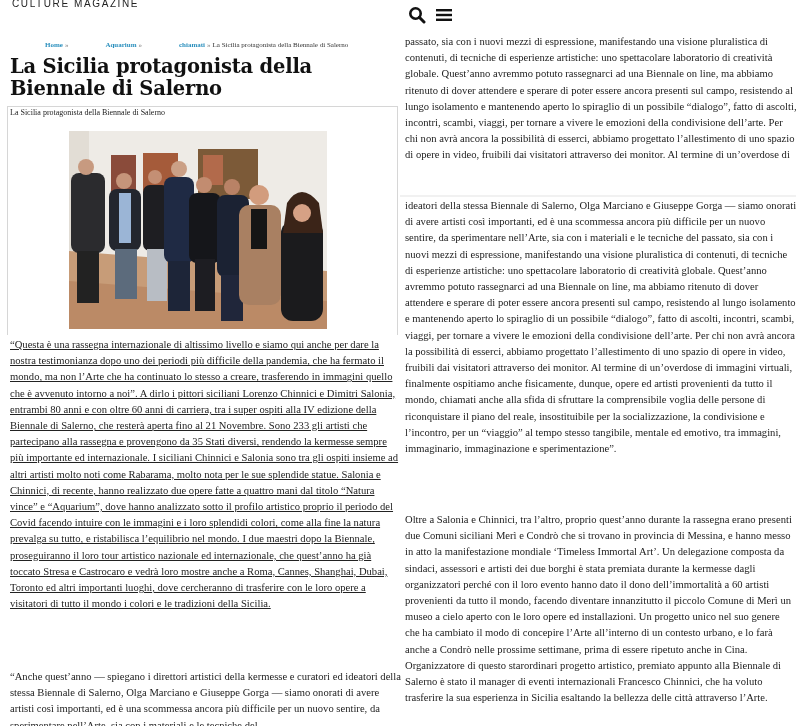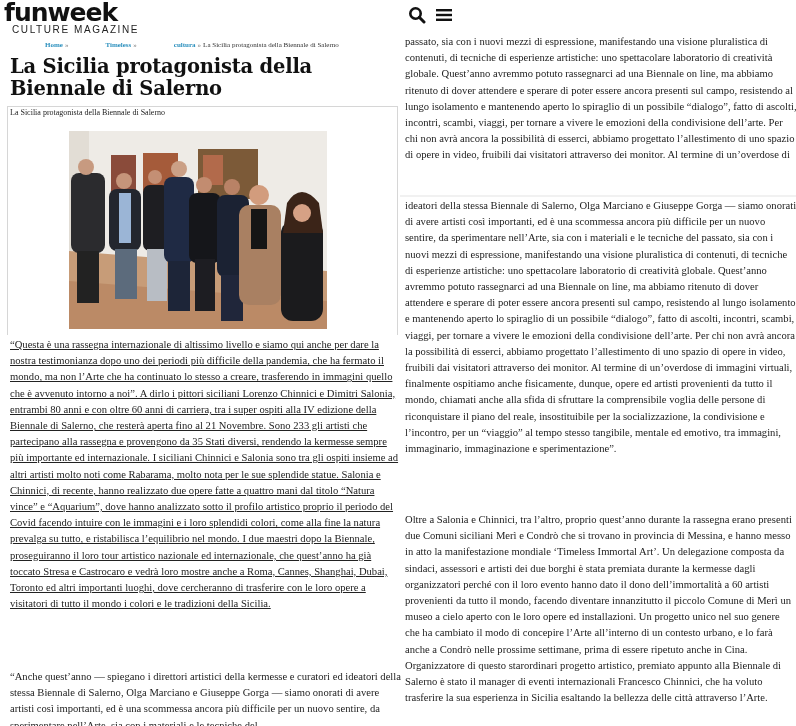--- a/index.html
+++ b/index.html
@@ -34,26 +34,25 @@
   .rp1 { position: absolute; left: 5px; top: 34px; width: 392px; }
   .seam { position: absolute; left: 0; top: 195px; width: 396px; height: 2px; background: #f1f1f1; }
   .rp2 { position: absolute; left: 5px; top: 198px; width: 392px; font-family: Liberation Serif, serif; }
   .rp3 { position: absolute; left: 5px; top: 496px; width: 392px; margin-top: 16px; }
 </style>
 </head>
 <body>
 
 <div class="left">
   <div class="logo">
-    <div class="logo-word">funweek</div>
     <div class="logo-sub">CULTURE MAGAZINE</div>
   </div>
 
   <nav class="breadcrumb">
-    <a>Home</a><span class="sep">»</span><a>Timeless</a><span class="sep">»</span><a>cultura</a><span class="sep">»</span><span>La Sicilia protagonista della Biennale di Salerno</span>
+    <a>Home</a><span class="sep">»</span><a>Aquarium</a><span class="sep">»</span><a>chiamati</a><span class="sep">»</span><span>La Sicilia protagonista della Biennale di Salerno</span>
   </nav>
 
   <h1 class="title">La Sicilia protagonista della Biennale di Salerno</h1>
 
   <figure class="figure-box">
     <figcaption class="figure-caption">La Sicilia protagonista della Biennale di Salerno</figcaption>
     <div class="photo" title="Group photo of artists and organizers at the Biennale di Salerno">
       <svg width="258" height="198" viewBox="0 0 258 198">
         <rect x="0" y="0" width="258" height="198" fill="#eeebe6"></rect>
         <rect x="0" y="0" width="20" height="198" fill="#e2ddd5"></rect>

